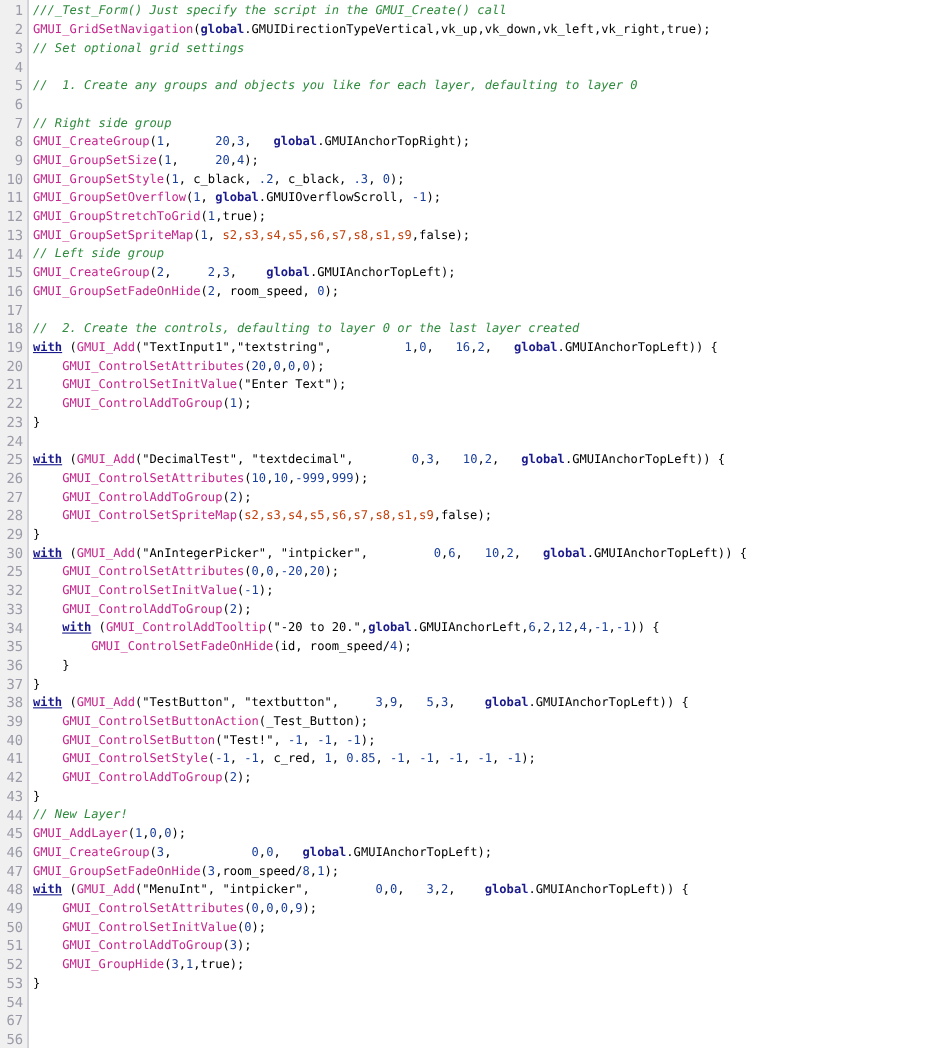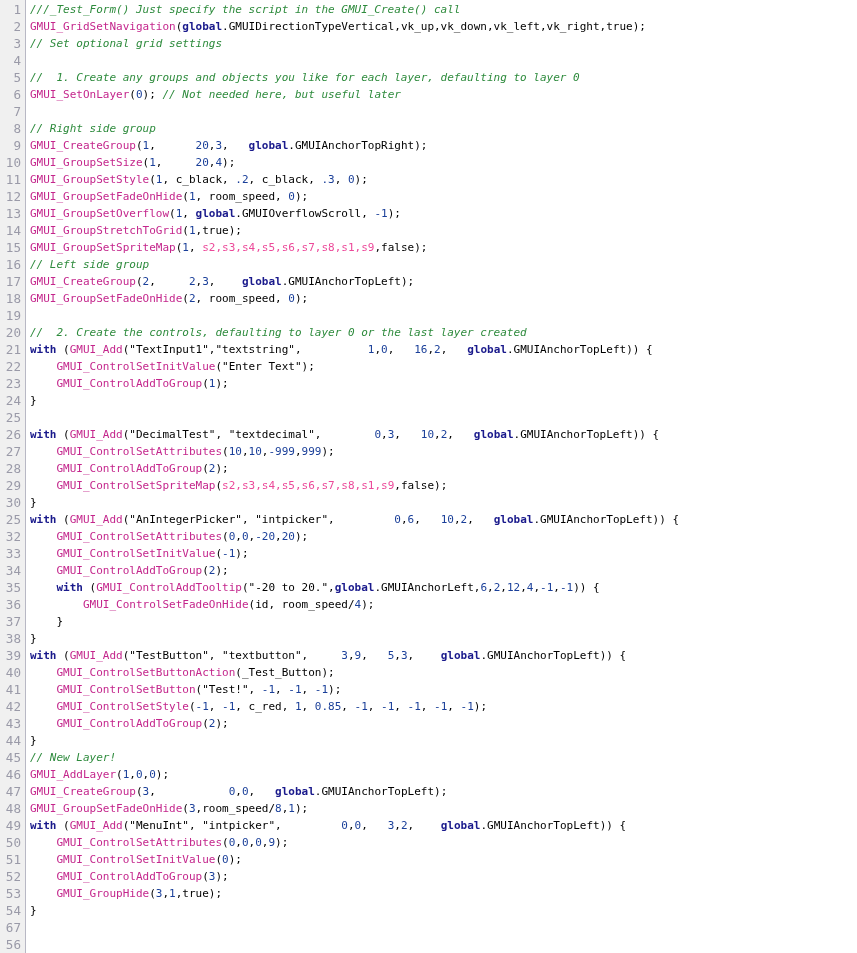--- a/index.html
+++ b/index.html
@@ -56,25 +56,25 @@
     height: 17px;
     line-height: 17px;
     white-space: pre;
     color: #000000;
     font-size: 11px;
   }
 
   
   .t-com  { color: #2e8b3d; font-style: italic; }
   .t-fn   { color: #c4268c; }
-  .t-kw   { color: #1a1a8c; font-weight: bold; }
+  .t-kw   { color: #1a1a8c; font-weight: bold; text-decoration: underline; }
   .t-glb  { color: #1a1a8c; font-weight: bold; }
   .t-num  { color: #1a3f99; }
   .t-str  { color: #000000; }
-  .t-res  { color: #ec4899; }
+  .t-res  { color: #c2410c; }
   .t-txt  { color: #000000; }
   .t-punc { color: #000000; }
 </style>
 </head>
 <body>
 
 <div id="editor">
 
   <div id="gutter">
       <div class="ln">1</div>
@@ -134,36 +134,35 @@
       <div class="ln">67</div>
       <div class="ln">56</div>
     </div>
 
   <div id="code">
       <div class="cl"><span class="t-com">///_Test_Form() Just specify the script in the GMUI_Create() call</span></div>
       <div class="cl"><span class="t-fn">GMUI_GridSetNavigation</span><span class="t-punc">(</span><span class="t-glb">global</span><span class="t-txt">.GMUIDirectionTypeVertical,vk_up,vk_down,vk_left,vk_right,true);</span></div>
       <div class="cl"><span class="t-com">// Set optional grid settings</span></div>
       <div class="cl">&nbsp;</div>
       <div class="cl"><span class="t-com">//  1. Create any groups and objects you like for each layer, defaulting to layer 0</span></div>
-      <div class="cl"><span class="t-fn">GMUI_SetOnLayer</span><span class="t-punc">(</span><span class="t-num">0</span><span class="t-punc">); </span><span class="t-com">// Not needed here, but useful later</span></div>
       <div class="cl">&nbsp;</div>
       <div class="cl"><span class="t-com">// Right side group</span></div>
       <div class="cl"><span class="t-fn">GMUI_CreateGroup</span><span class="t-punc">(</span><span class="t-num">1</span><span class="t-punc">,      </span><span class="t-num">20</span><span class="t-punc">,</span><span class="t-num">3</span><span class="t-punc">,   </span><span class="t-glb">global</span><span class="t-txt">.GMUIAnchorTopRight);</span></div>
       <div class="cl"><span class="t-fn">GMUI_GroupSetSize</span><span class="t-punc">(</span><span class="t-num">1</span><span class="t-punc">,     </span><span class="t-num">20</span><span class="t-punc">,</span><span class="t-num">4</span><span class="t-punc">);</span></div>
       <div class="cl"><span class="t-fn">GMUI_GroupSetStyle</span><span class="t-punc">(</span><span class="t-num">1</span><span class="t-punc">, </span><span class="t-txt">c_black</span><span class="t-punc">, </span><span class="t-num">.2</span><span class="t-punc">, </span><span class="t-txt">c_black</span><span class="t-punc">, </span><span class="t-num">.3</span><span class="t-punc">, </span><span class="t-num">0</span><span class="t-punc">);</span></div>
-      <div class="cl"><span class="t-fn">GMUI_GroupSetFadeOnHide</span><span class="t-punc">(</span><span class="t-num">1</span><span class="t-punc">, </span><span class="t-txt">room_speed</span><span class="t-punc">, </span><span class="t-num">0</span><span class="t-punc">);</span></div>
       <div class="cl"><span class="t-fn">GMUI_GroupSetOverflow</span><span class="t-punc">(</span><span class="t-num">1</span><span class="t-punc">, </span><span class="t-glb">global</span><span class="t-txt">.GMUIOverflowScroll, </span><span class="t-num">-1</span><span class="t-punc">);</span></div>
       <div class="cl"><span class="t-fn">GMUI_GroupStretchToGrid</span><span class="t-punc">(</span><span class="t-num">1</span><span class="t-punc">,</span><span class="t-txt">true</span><span class="t-punc">);</span></div>
       <div class="cl"><span class="t-fn">GMUI_GroupSetSpriteMap</span><span class="t-punc">(</span><span class="t-num">1</span><span class="t-punc">, </span><span class="t-res">s2,s3,s4,s5,s6,s7,s8,s1,s9</span><span class="t-punc">,</span><span class="t-txt">false</span><span class="t-punc">);</span></div>
       <div class="cl"><span class="t-com">// Left side group</span></div>
       <div class="cl"><span class="t-fn">GMUI_CreateGroup</span><span class="t-punc">(</span><span class="t-num">2</span><span class="t-punc">,     </span><span class="t-num">2</span><span class="t-punc">,</span><span class="t-num">3</span><span class="t-punc">,    </span><span class="t-glb">global</span><span class="t-txt">.GMUIAnchorTopLeft);</span></div>
       <div class="cl"><span class="t-fn">GMUI_GroupSetFadeOnHide</span><span class="t-punc">(</span><span class="t-num">2</span><span class="t-punc">, </span><span class="t-txt">room_speed</span><span class="t-punc">, </span><span class="t-num">0</span><span class="t-punc">);</span></div>
       <div class="cl">&nbsp;</div>
       <div class="cl"><span class="t-com">//  2. Create the controls, defaulting to layer 0 or the last layer created</span></div>
       <div class="cl"><span class="t-kw">with</span><span class="t-punc"> (</span><span class="t-fn">GMUI_Add</span><span class="t-punc">(</span><span class="t-str">"TextInput1","textstring"</span><span class="t-punc">,          </span><span class="t-num">1</span><span class="t-punc">,</span><span class="t-num">0</span><span class="t-punc">,   </span><span class="t-num">16</span><span class="t-punc">,</span><span class="t-num">2</span><span class="t-punc">,   </span><span class="t-glb">global</span><span class="t-txt">.GMUIAnchorTopLeft)) {</span></div>
+      <div class="cl"><span class="t-punc">    </span><span class="t-fn">GMUI_ControlSetAttributes</span><span class="t-punc">(</span><span class="t-num">20</span><span class="t-punc">,</span><span class="t-num">0</span><span class="t-punc">,</span><span class="t-num">0</span><span class="t-punc">,</span><span class="t-num">0</span><span class="t-punc">);</span></div>
       <div class="cl"><span class="t-punc">    </span><span class="t-fn">GMUI_ControlSetInitValue</span><span class="t-punc">(</span><span class="t-str">"Enter Text"</span><span class="t-punc">);</span></div>
       <div class="cl"><span class="t-punc">    </span><span class="t-fn">GMUI_ControlAddToGroup</span><span class="t-punc">(</span><span class="t-num">1</span><span class="t-punc">);</span></div>
       <div class="cl"><span class="t-punc">}</span></div>
       <div class="cl">&nbsp;</div>
       <div class="cl"><span class="t-kw">with</span><span class="t-punc"> (</span><span class="t-fn">GMUI_Add</span><span class="t-punc">(</span><span class="t-str">"DecimalTest", "textdecimal"</span><span class="t-punc">,        </span><span class="t-num">0</span><span class="t-punc">,</span><span class="t-num">3</span><span class="t-punc">,   </span><span class="t-num">10</span><span class="t-punc">,</span><span class="t-num">2</span><span class="t-punc">,   </span><span class="t-glb">global</span><span class="t-txt">.GMUIAnchorTopLeft)) {</span></div>
       <div class="cl"><span class="t-punc">    </span><span class="t-fn">GMUI_ControlSetAttributes</span><span class="t-punc">(</span><span class="t-num">10</span><span class="t-punc">,</span><span class="t-num">10</span><span class="t-punc">,</span><span class="t-num">-999</span><span class="t-punc">,</span><span class="t-num">999</span><span class="t-punc">);</span></div>
       <div class="cl"><span class="t-punc">    </span><span class="t-fn">GMUI_ControlAddToGroup</span><span class="t-punc">(</span><span class="t-num">2</span><span class="t-punc">);</span></div>
       <div class="cl"><span class="t-punc">    </span><span class="t-fn">GMUI_ControlSetSpriteMap</span><span class="t-punc">(</span><span class="t-res">s2,s3,s4,s5,s6,s7,s8,s1,s9</span><span class="t-punc">,</span><span class="t-txt">false</span><span class="t-punc">);</span></div>
       <div class="cl"><span class="t-punc">}</span></div>
       <div class="cl"><span class="t-kw">with</span><span class="t-punc"> (</span><span class="t-fn">GMUI_Add</span><span class="t-punc">(</span><span class="t-str">"AnIntegerPicker", "intpicker"</span><span class="t-punc">,         </span><span class="t-num">0</span><span class="t-punc">,</span><span class="t-num">6</span><span class="t-punc">,   </span><span class="t-num">10</span><span class="t-punc">,</span><span class="t-num">2</span><span class="t-punc">,   </span><span class="t-glb">global</span><span class="t-txt">.GMUIAnchorTopLeft)) {</span></div>

